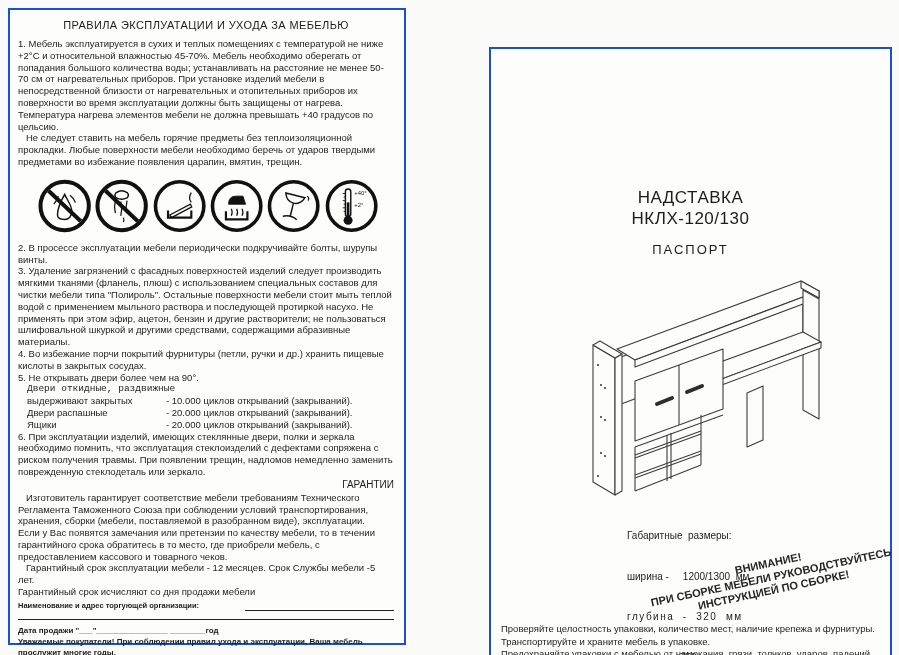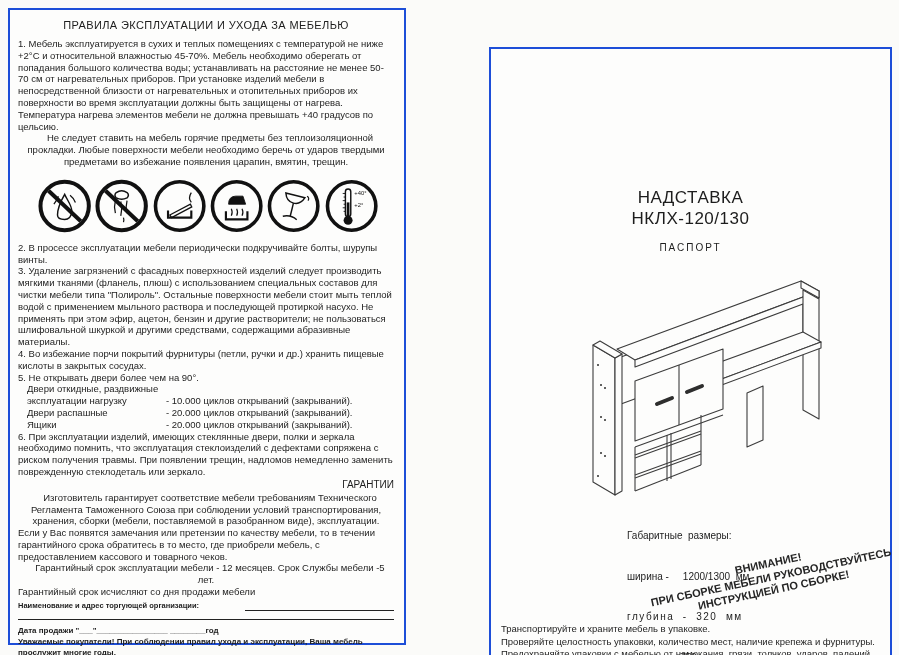--- a/index.html
+++ b/index.html
@@ -10,36 +10,36 @@
     color:#1d1d1d;
     -webkit-font-smoothing:antialiased;
   }
   .page{position:absolute;background:#fdfdfc;border:2px solid #1d4ed8;box-sizing:border-box;}
   #pageL{left:8px;top:8px;width:398px;height:637px;padding:4px 10px 4px 8px;}
   #pageR{left:489px;top:10px;width:403px;height:634px;margin-top:37px;}
 
   
   .doc-title{text-align:center;font-size:11px;letter-spacing:.4px;margin:5px 0 7px 0;font-weight:400;}
   .para{font-size:9.5px;line-height:11.8px;margin:0;}
-  .para.indent{ text-indent:8px;text-align:center; }
+  .para.indent{ text-indent:8px; }
   .icons-row{display:flex;justify-content:space-between;align-items:center;padding:3px 14px 3px 18px;margin:4px 0 2px 0;}
   .icon{width:62px;height:62px;}
   .cyc-row{display:flex;font-size:9.5px;line-height:11.8px;}
   .cyc-label{width:148px;padding-left:9px;box-sizing:border-box;}
-  .sub-line{padding-left:9px;}
+  .sub-line{padding-left:9px;font-family:Liberation Mono, monospace;}
   .war-head{text-align:right;font-size:10px;line-height:12px;margin:1px 0;}
   .form-label{font-weight:700;font-size:7.5px;line-height:10px;}
   .org-line{display:flex;align-items:center;margin-top:3px;gap:44px;}
   .fill-line{flex:1;border-bottom:1px solid #222;height:9px;margin-left:2px;}
   .hr-full{border:none;border-top:1.5px solid #222;margin:8px 0 5px 0;}
   .bold8{font-weight:700;font-size:8px;line-height:11px;}
 
   
   .r-title{position:absolute;left:0;right:0;top:138px;text-align:center;font-size:17px;line-height:21px;letter-spacing:.5px;}
-  .r-doc{position:absolute;left:0;right:0;top:193px;text-align:center;font-size:10px;letter-spacing:2px;}
+  .r-doc{position:absolute;left:0;right:0;top:193px;text-align:center;font-size:13px;letter-spacing:2px;}
   .draw-wrap{position:absolute;left:60px;top:208px;width:332px;height:250px;}
   .dims{position:absolute;left:136px;top:453px;font-size:10px;line-height:13.5px;white-space:pre-wrap;}
   .dims .spaced{letter-spacing:1.5px;}
   .attn{position:absolute;left:140px;top:508px;width:280px;text-align:center;
         transform:rotate(-12deg);font-weight:700;font-size:11px;line-height:13.5px;color:#252525;}
   .notes{position:absolute;left:10px;right:8px;top:574px;font-size:9.5px;line-height:12.6px;}
 
   svg text{font-family:"Liberation Sans",sans-serif;}
 </style>
 </head>
@@ -102,21 +102,21 @@
     </svg>
   </div>
 
   <p class="para">2. В просессе эксплуатации  мебели периодически подкручивайте  болты, шурупы винты.</p>
   <p class="para">3. Удаление загрязнений с фасадных поверхностей изделий следует производить мягкими тканями (фланель, плюш) с использованием специальных составов для чистки мебели типа "Полироль". Остальные поверхности мебели стоит мыть теплой водой с применением мыльного раствора и последующей протиркой насухо. Не применять при этом эфир, ацетон, бензин и другие растворители; не пользоваться шлифовальной шкуркой и другими средствами, содержащими абразивные материалы.</p>
   <p class="para">4. Во избежание порчи покрытий фурнитуры (петли, ручки и др.) хранить пищевые кислоты в закрытых сосудах.</p>
   <p class="para">5. Не открывать двери более чем на 90°.</p>
   <p class="para sub-line">Двери откидные, раздвижные</p>
 
   <div class="cyc-row">
-    <span class="cyc-label">эксплуатации нагрузку</span>
+    <span class="cyc-label">выдерживают закрытых</span>
     <span>- 10.000 циклов открываний (закрываний).</span>
   </div>
   <div class="cyc-row">
     <span class="cyc-label">Двери распашные</span>
     <span>- 20.000 циклов открываний (закрываний).</span>
   </div>
   <div class="cyc-row">
     <span class="cyc-label">Ящики</span>
     <span>- 20.000 циклов открываний (закрываний).</span>
   </div>
@@ -207,18 +207,18 @@
     <div>высота    -  752 мм</div>
   </div>
 
   <div class="attn">
     <div>ВНИМАНИЕ!</div>
     <div>ПРИ СБОРКЕ МЕБЕЛИ РУКОВОДСТВУЙТЕСЬ</div>
     <div>ИНСТРУКЦИЕЙ ПО СБОРКЕ!</div>
   </div>
 
   <div class="notes">
+    <div>Проверяйте целостность упаковки, количество мест, наличие крепежа и фурнитуры.</div>
     <div>Транспортируйте и храните мебель в упаковке.</div>
-    <div>Проверяйте целостность упаковки, количество мест, наличие крепежа и фурнитуры.</div>
     <div>Предохраняйте упаковки с мебелью от намокания, грязи, толчков, ударов, падений.</div>
     <div>Собирайте мебель на ровной чистой поверхности.</div>
   </div>
 </div>
 
 </body></html>

